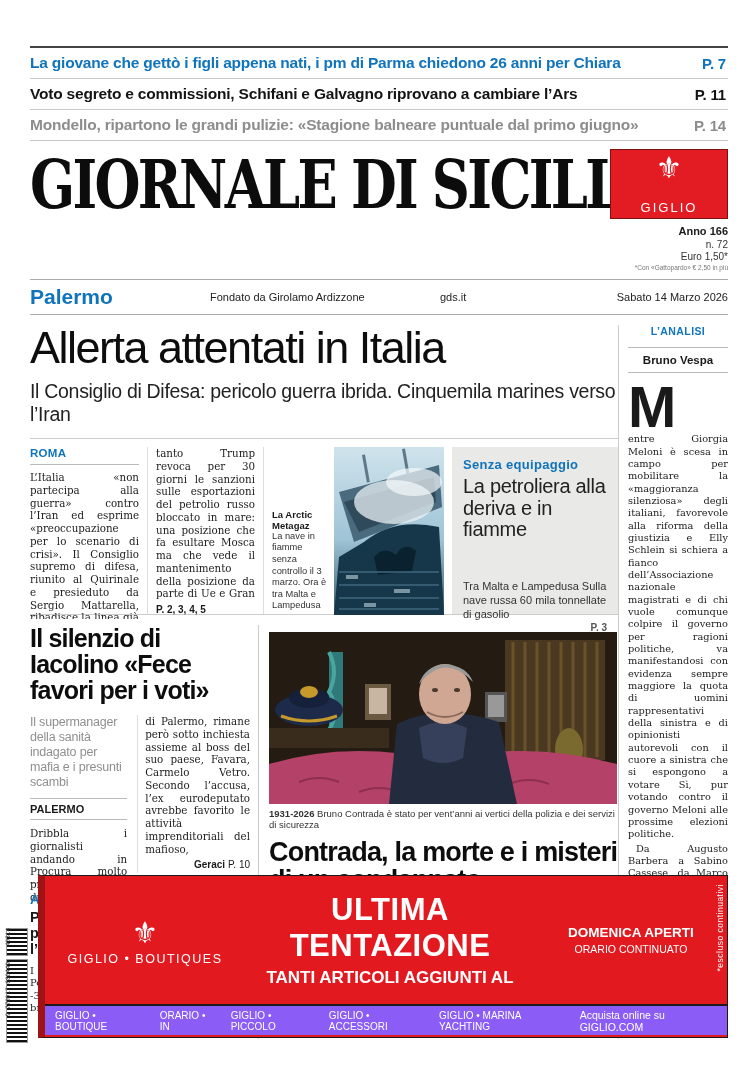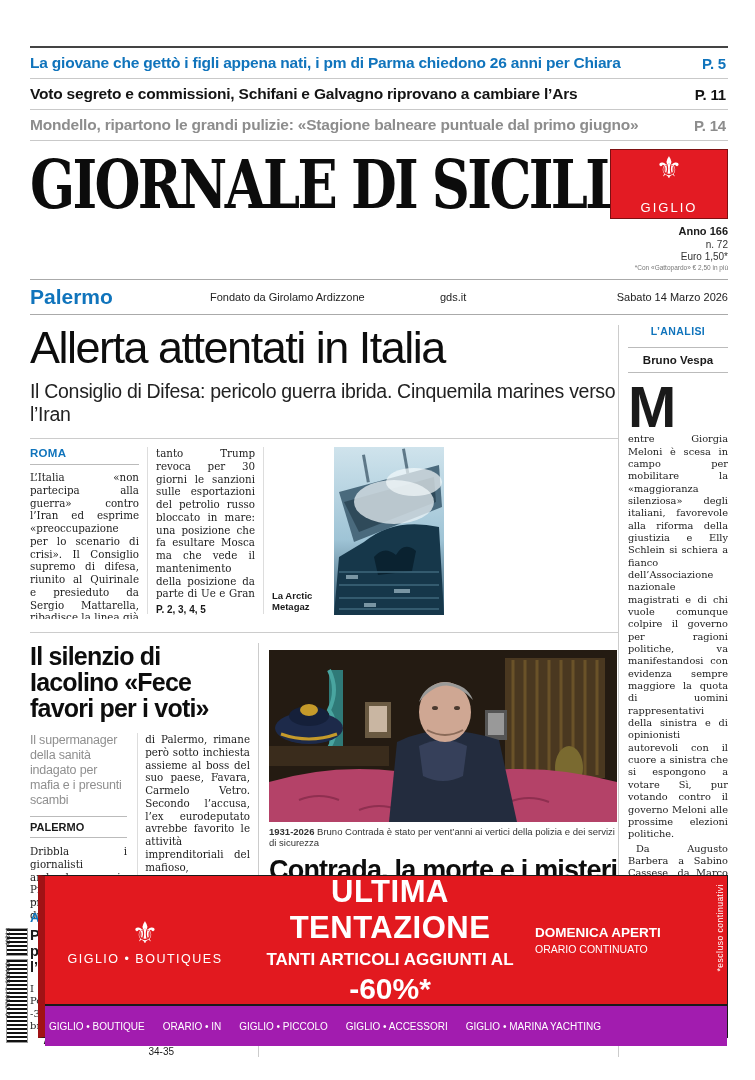--- a/index.html
+++ b/index.html
@@ -52,21 +52,21 @@
   .photo-zone { width:188px; padding:0 8px; display:flex; align-items:stretch; }
   .ship-caption { width:70px; display:flex; flex-direction:column; justify-content:flex-end; padding-right:5px; padding-bottom:2px; }
   .cap-bold { font-weight:bold; font-size:9.5px; }
   .cap-text { font-size:9.3px; line-height:1.25; color:#333; }
   .ship-photo { flex:1; }
   .sidebox { width:166px; background:#e9e9e7; padding:10px 11px; }
   .sidebox .sb-title { font-size:20px; line-height:1.08; color:#222; margin-top:4px; letter-spacing:-0.3px; }
   .sidebox .sb-text { font-size:11px; line-height:1.3; color:#333; margin-top:38px; }
   .sidebox .sb-page { text-align:right; font-size:10px; color:#555; font-weight:bold; }
 
-  .mid-flex { display:flex; border-top:1px solid #ccc; margin-top:18px; padding-top:10px; }
+  .mid-flex { display:flex; border-top:1px solid #ccc; margin-top:0; padding-top:10px; }
   .col-iac { width:228px; padding-right:8px; }
   .col-con { width:360px; border-left:1px solid #ccc; padding-left:10px; }
 
   .iac-head { font-weight:bold; font-size:25px; letter-spacing:-0.8px; line-height:1.04; color:#0d0d0d; }
   .iac-cols { display:flex; margin-top:12px; height:158px; }
   .iac-c1 { width:112px; padding-right:10px; border-right:1px solid #ddd; }
   .iac-c2 { width:116px; padding-left:7px; }
   .deck-gray { color:#8f8f8f; font-size:12.5px; line-height:1.2; letter-spacing:-0.2px; }
   .palermo-k { font-weight:bold; font-size:11px; border-top:1px solid #bbb; border-bottom:1px solid #bbb; padding:4px 0; margin:8px 0 7px 0; }
   .byline-right { text-align:right; font-size:10px; margin-top:2px; }
@@ -96,44 +96,44 @@
   
   .ad { position:absolute; left:38px; top:875px; width:690px; height:163px; background:#e2191f; border:1px solid #1a1a1a; border-left:7px solid #a11215; }
   .ad-main { position:relative; height:128px; display:flex; align-items:center; color:#fff; }
   .ad-brand { width:200px; text-align:center; }
   .ad-brand .lily { font-size:30px; }
   .ad-brand .nm { font-size:12.5px; letter-spacing:1.5px; margin-top:2px; }
   .ad-center { width:290px; text-align:center; }
   .ad-title { font-size:31px; font-weight:bold; letter-spacing:0.5px; }
   .ad-sub { font-size:17px; font-weight:bold; margin-top:4px; }
   .ad-disc { font-size:30px; font-weight:bold; margin-top:2px; }
-  .ad-right { flex:1; }
+  .ad-right { flex:1; text-align:center; }
   .ad-r1 { font-size:13.5px; font-weight:bold; }
   .ad-r2 { font-size:10.5px; margin-top:3px; }
   .ad-vert { position:absolute; right:2px; top:8px; writing-mode:vertical-rl; transform:rotate(180deg); font-size:8.5px; color:#fff; letter-spacing:0.5px; }
-  .ad-strip { height:42px; background:#a21caf; border-top:2px solid #1a1a1a; display:flex; align-items:center; color:#fff; font-size:10px; padding:0 4px; gap:18px; }
+  .ad-strip { height:31px; background:#8b5cf6; border-top:2px solid #1a1a1a; display:flex; align-items:center; color:#fff; font-size:10px; padding:0 10px; gap:18px; }
   .ad-strip .cta { margin-left:auto; font-size:10.5px; }
 
   
   .barcode-zone { position:absolute; left:6px; top:928px; width:26px; }
   .bc { width:22px; background:repeating-linear-gradient(to bottom, #111 0 2px, #fff 2px 4px); border:1px solid #999; }
   .bc1 { height:28px; } .bc2 { height:84px; margin-top:3px; }
   .bc-num { writing-mode:vertical-rl; transform:rotate(180deg); font-family:"DejaVu Sans Mono", monospace; font-size:6px; color:#333; position:absolute; }
   .bc-num1 { left:-2px; top:0; } .bc-num2 { left:-2px; top:34px; }
 </style>
 </head>
 <body>
 
 <div class="page">
   <div class="content">
 
     <div class="teasers">
       <div class="teaser t-blue">
         <span>La giovane che gettò i figli appena nati, i pm di Parma chiedono 26 anni per Chiara</span>
-        <span class="pg">P. 5</span>
+        <span class="pg">P. 7</span>
       </div>
       <div class="teaser t-black">
         <span>Voto segreto e commissioni, Schifani e Galvagno riprovano a cambiare l’Ars</span>
         <span class="pg">P. 11</span>
       </div>
       <div class="teaser t-gray">
         <span>Mondello, ripartono le grandi pulizie: «Stagione balneare puntuale dal primo giugno»</span>
         <span class="pg">P. 14</span>
       </div>
     </div>
@@ -171,20 +171,21 @@
             <div class="kicker-rule"></div>
             <div class="bodytext" style="height:148px;">L’Italia «non partecipa alla guerra» contro l’Iran ed esprime «preoccupazione per lo scenario di crisi». Il Consiglio supremo di difesa, riunito al Quirinale e presieduto da Sergio Mattarella, ribadisce la linea già espressa dalla premier Giorgia Meloni. Un focus è stato dedicato al rischio «terrorismo e alle forme di guerra ibrida», ritenuti concreti, tanto da rendere necessaria l’adozione di contromisure adeguate. In-</div>
           </div>
           <div class="lead-col2">
             <div class="bodytext" style="height:155px;">tanto Trump revoca per 30 giorni le sanzioni sulle esportazioni del petrolio russo bloccato in mare: una posizione che fa esultare Mosca ma che vede il mantenimento della posizione da parte di Ue e Gran Bretagna, che insistono nelle sanzioni. Il conflitto prosegue: il Pentagono sta spostando cinquemila marines e altre navi militari in Medio Oriente, mentre il segretario alla Difesa Hegseth dice che la guida suprema, Mojtaba Khamenei, è «ferito e forse sfigurato».</div>
             <div class="pages-ref">P. 2, 3, 4, 5</div>
           </div>
           <div class="photo-zone">
             <div class="ship-caption">
               <div class="cap-bold">La Arctic Metagaz</div>
+              <div class="cap-text">La nave in fiamme senza controllo il 3 marzo. Ora è tra Malta e Lampedusa</div>
             </div>
             <div class="ship-photo">
               <svg width="110" height="168" viewBox="0 0 110 168" preserveAspectRatio="none">
                 <defs>
                   <linearGradient id="sky" x1="0" y1="0" x2="0" y2="1">
                     <stop offset="0" stop-color="#cfe3ec"></stop>
                       <stop offset="0.55" stop-color="#9fc4d6"></stop>
                       <stop offset="1" stop-color="#35586e"></stop>
                   </linearGradient>
                 </defs>
@@ -200,20 +201,26 @@
                 <g stroke="#3c6478" stroke-width="2" opacity="0.8">
                   <path d="M5,125 h100 M5,138 h100 M5,151 h100 M5,162 h100" fill="none"></path>
                 </g>
                 <g fill="#bcd4de" opacity="0.6">
                   <rect x="12" y="128" width="12" height="4"></rect>
                     <rect x="60" y="142" width="16" height="4"></rect>
                     <rect x="30" y="156" width="12" height="4"></rect>
                 </g>
               </svg>
             </div>
+          </div>
+          <div class="sidebox">
+            <div class="kicker" style="font-size:13px;">Senza equipaggio</div>
+            <div class="sb-title">La petroliera alla deriva e in fiamme</div>
+            <div class="sb-text">Tra Malta e Lampedusa Sulla nave russa 60 mila tonnellate di gasolio</div>
+            <div class="sb-page">P. 3</div>
           </div>
         </div>
 
         <div class="mid-flex">
           <div class="col-iac">
             <h2 class="iac-head">Il silenzio di Iacolino «Fece favori per i voti»</h2>
             <div class="iac-cols">
               <div class="iac-c1">
                 <div class="deck-gray">Il supermanager della sanità indagato per mafia e i presunti scambi</div>
                 <div class="palermo-k">PALERMO</div>
@@ -320,34 +327,34 @@
 
   <div class="ad">
     <div class="ad-main">
       <div class="ad-brand">
         <div class="lily">⚜</div>
         <div class="nm">GIGLIO • BOUTIQUES</div>
       </div>
       <div class="ad-center">
         <div class="ad-title">ULTIMA TENTAZIONE</div>
         <div class="ad-sub">TANTI ARTICOLI AGGIUNTI AL</div>
-        <div class="ad-disc">-60%*</div>
       </div>
       <div class="ad-right">
         <div class="ad-r1">DOMENICA APERTI</div>
         <div class="ad-r2">ORARIO CONTINUATO</div>
       </div>
       <div class="ad-vert">*escluso continuativi</div>
     </div>
     <div class="ad-strip">
       <span>GIGLIO • BOUTIQUE</span>
       <span>ORARIO • IN</span>
       <span>GIGLIO • PICCOLO</span>
       <span>GIGLIO • ACCESSORI</span>
       <span>GIGLIO • MARINA YACHTING</span>
+      <span class="cta">Acquista online su GIGLIO.COM</span>
     </div>
   </div>
 
   <div class="barcode-zone">
     <span class="bc-num bc-num1">40314</span>
     <div class="bc bc1"></div>
     <span class="bc-num bc-num2">9 770017 680449</span>
     <div class="bc bc2"></div>
   </div>
 </div>

